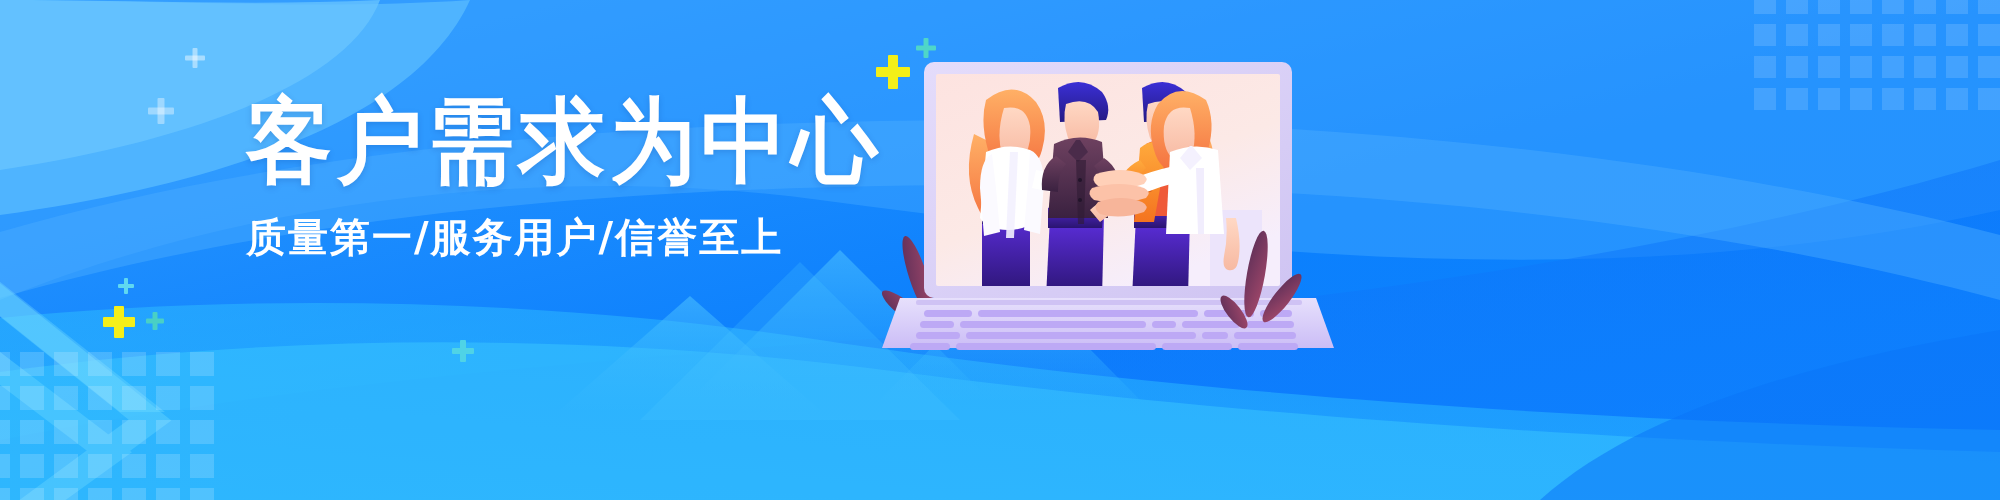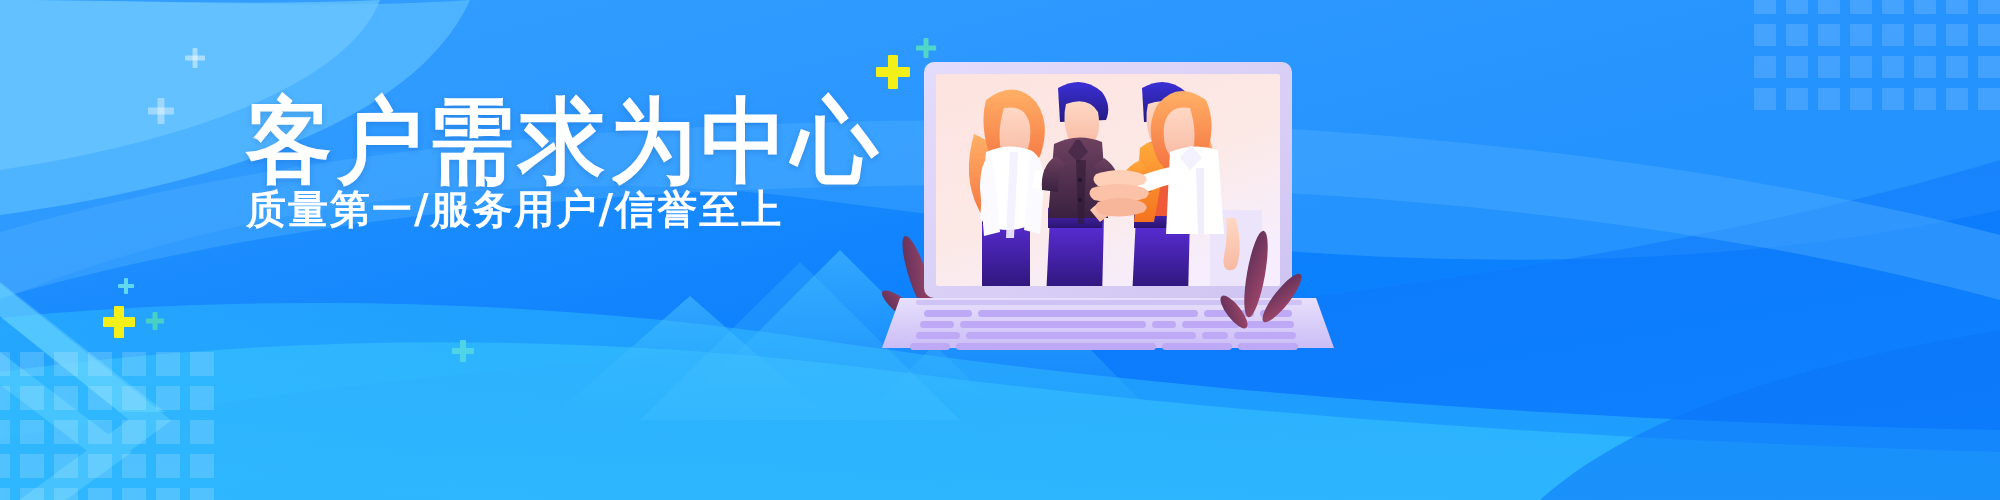--- a/index.html
+++ b/index.html
@@ -48,20 +48,21 @@
     letter-spacing:5px;
     line-height:1.05;
     white-space:nowrap;
     text-shadow:0 2px 6px rgba(0,40,120,0.18);
     font-family:"DejaVu Sans", sans-serif;
     transform:scaleY(1.08);
     transform-origin:left top;
   }
 
   #subheadline {
+    margin-top:28px;
     font-size:40px;
     font-weight:bold;
     color:#ffffff;
     letter-spacing:2px;
     white-space:nowrap;
     font-family:"DejaVu Sans", sans-serif;
   }
 
   
   #illustration { position:absolute; left:890px; top:48px; width:470px; height:310px; }

